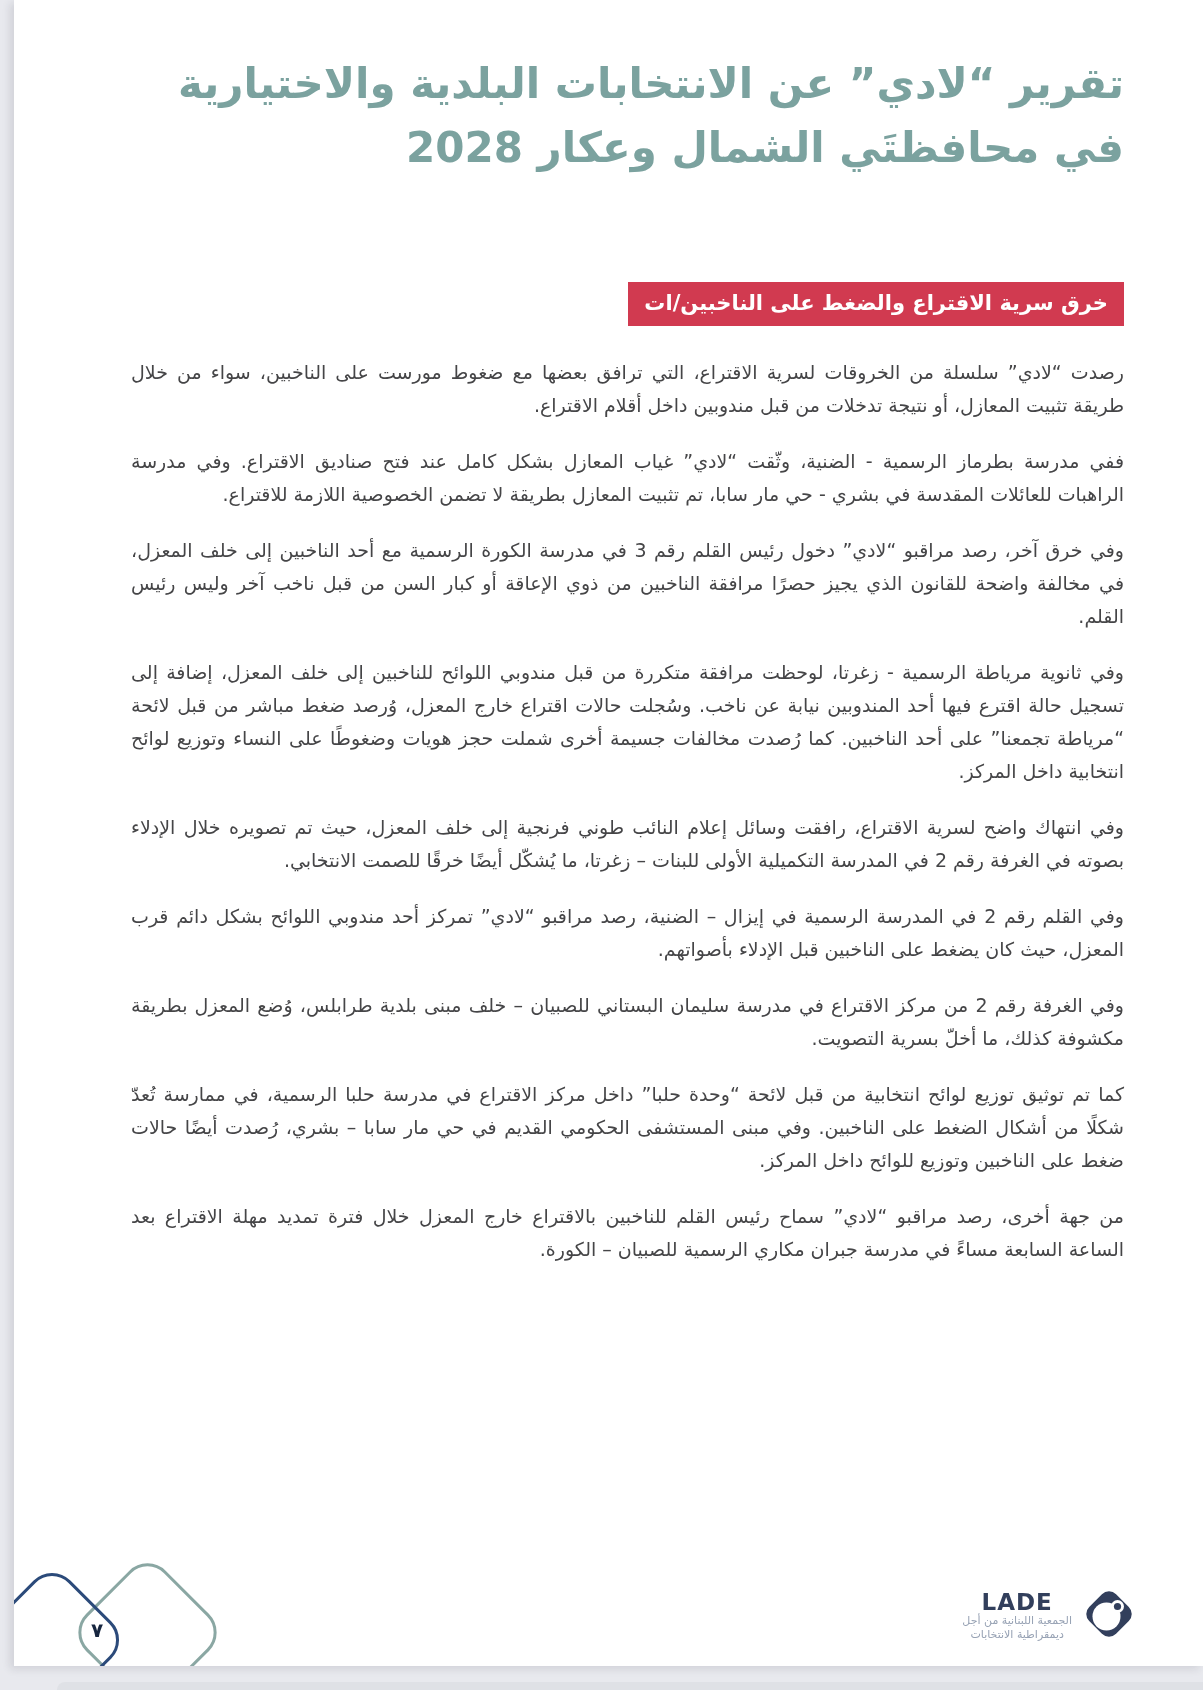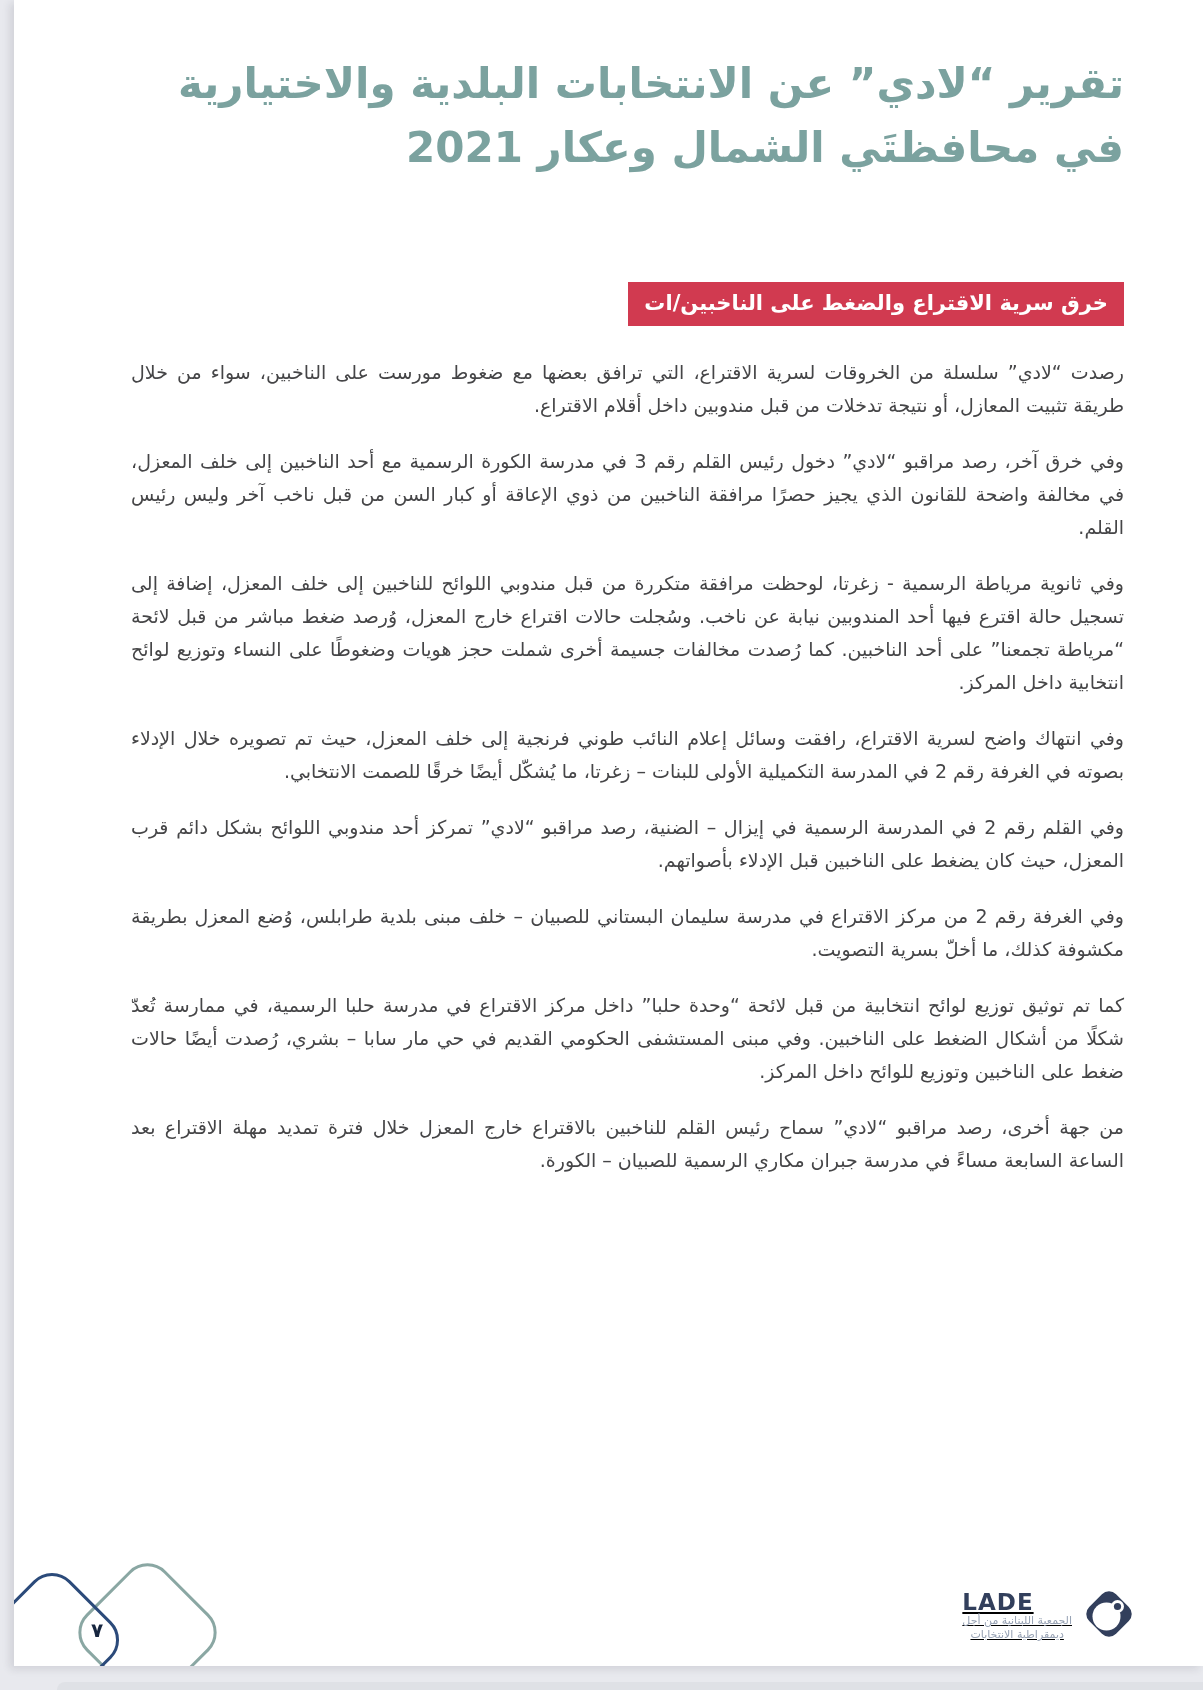--- a/index.html
+++ b/index.html
@@ -34,43 +34,44 @@
   
   .diamond{position:absolute;border-radius:26px;transform:rotate(45deg);background:transparent;}
   .diamond.teal{left:77px;top:1576px;width:113px;height:113px;border:3px solid var(--diamond-teal);z-index:1;}
   .diamond.blue{left:-17px;top:1585px;width:110px;height:110px;border:3px solid var(--diamond-blue);z-index:2;}
   .page-number{
     position:absolute;left:66px;top:1618px;width:34px;z-index:3;
     color:var(--page-number-color);font-size:20px;font-weight:bold;text-align:center;
   }
   
   .logo{position:absolute;right:66px;top:1586px;display:flex;align-items:center;gap:9px;z-index:3;}
-  .logo-textblock{display:flex;flex-direction:column;text-decoration:underline;}
+  .logo-textblock{display:flex;flex-direction:column;align-items:center;}
   .logo-word{color:var(--logo-navy);font-size:23px;font-weight:bold;letter-spacing:1px;line-height:1.05;}
   .logo-sub{color:var(--logo-subtext);font-size:11px;line-height:1.25;text-align:center;direction:rtl;}
   .next-page-edge{
     position:absolute;left:57px;right:0;top:1682px;height:8px;
     background:var(--next-page);border-radius:8px 0 0 0;
   }
 </style>
 </head>
 <body>
 
 <div class="page">
 
   <div class="content">
     <h1 class="title">
       <span>تقرير “لادي” عن الانتخابات البلدية والاختيارية</span><br>
-      <span>في محافظتَي الشمال وعكار 2021</span>
+      <span>في محافظتَي الشمال وعكار 2028</span>
     </h1>
 
     <div class="badge">خرق سرية الاقتراع والضغط على الناخبين/ات</div>
 
     <div class="body-text">
       <p>رصدت “لادي” سلسلة من الخروقات لسرية الاقتراع، التي ترافق بعضها مع ضغوط مورست على الناخبين، سواء من خلال طريقة تثبيت المعازل، أو نتيجة تدخلات من قبل مندوبين داخل أقلام الاقتراع.</p>
+      <p>ففي مدرسة بطرماز الرسمية - الضنية، وثّقت “لادي” غياب المعازل بشكل كامل عند فتح صناديق الاقتراع. وفي مدرسة الراهبات للعائلات المقدسة في بشري - حي مار سابا، تم تثبيت المعازل بطريقة لا تضمن الخصوصية اللازمة للاقتراع.</p>
       <p>وفي خرق آخر، رصد مراقبو “لادي” دخول رئيس القلم رقم 3 في مدرسة الكورة الرسمية مع أحد الناخبين إلى خلف المعزل، في مخالفة واضحة للقانون الذي يجيز حصرًا مرافقة الناخبين من ذوي الإعاقة أو كبار السن من قبل ناخب آخر وليس رئيس القلم.</p>
       <p>وفي ثانوية مرياطة الرسمية - زغرتا، لوحظت مرافقة متكررة من قبل مندوبي اللوائح للناخبين إلى خلف المعزل، إضافة إلى تسجيل حالة اقترع فيها أحد المندوبين نيابة عن ناخب. وسُجلت حالات اقتراع خارج المعزل، وُرصد ضغط مباشر من قبل لائحة “مرياطة تجمعنا” على أحد الناخبين. كما رُصدت مخالفات جسيمة أخرى شملت حجز هويات وضغوطًا على النساء وتوزيع لوائح انتخابية داخل المركز.</p>
       <p>وفي انتهاك واضح لسرية الاقتراع، رافقت وسائل إعلام النائب طوني فرنجية إلى خلف المعزل، حيث تم تصويره خلال الإدلاء بصوته في الغرفة رقم 2 في المدرسة التكميلية الأولى للبنات – زغرتا، ما يُشكّل أيضًا خرقًا للصمت الانتخابي.</p>
       <p>وفي القلم رقم 2 في المدرسة الرسمية في إيزال – الضنية، رصد مراقبو “لادي” تمركز أحد مندوبي اللوائح بشكل دائم قرب المعزل، حيث كان يضغط على الناخبين قبل الإدلاء بأصواتهم.</p>
       <p>وفي الغرفة رقم 2 من مركز الاقتراع في مدرسة سليمان البستاني للصبيان – خلف مبنى بلدية طرابلس، وُضع المعزل بطريقة مكشوفة كذلك، ما أخلّ بسرية التصويت.</p>
       <p>كما تم توثيق توزيع لوائح انتخابية من قبل لائحة “وحدة حلبا” داخل مركز الاقتراع في مدرسة حلبا الرسمية، في ممارسة تُعدّ شكلًا من أشكال الضغط على الناخبين. وفي مبنى المستشفى الحكومي القديم في حي مار سابا – بشري، رُصدت أيضًا حالات ضغط على الناخبين وتوزيع للوائح داخل المركز.</p>
       <p>من جهة أخرى، رصد مراقبو “لادي” سماح رئيس القلم للناخبين بالاقتراع خارج المعزل خلال فترة تمديد مهلة الاقتراع بعد الساعة السابعة مساءً في مدرسة جبران مكاري الرسمية للصبيان – الكورة.</p>
     </div>
   </div>
 

